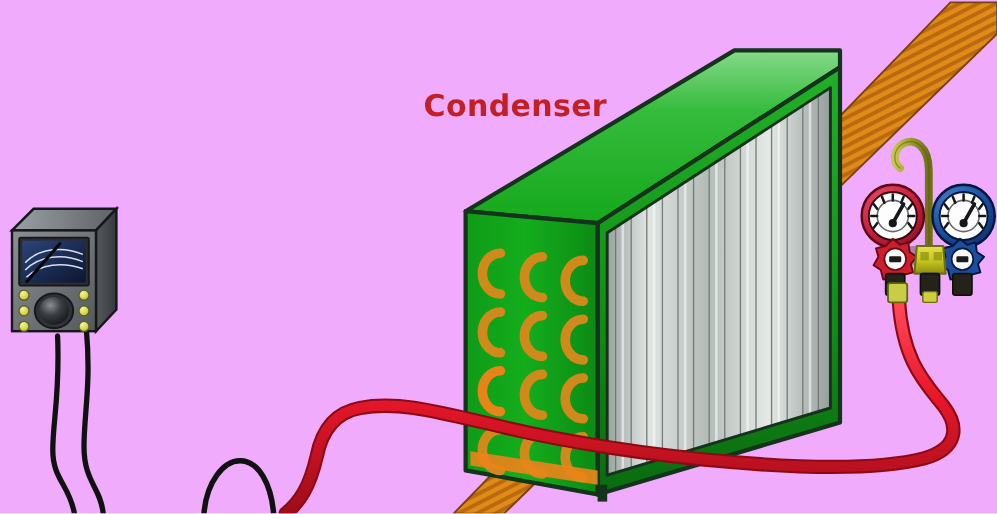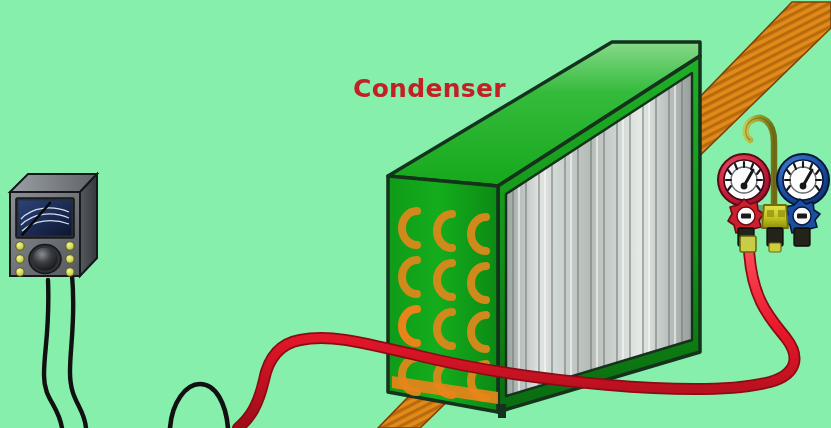--- a/index.html
+++ b/index.html
@@ -8,21 +8,21 @@
     padding: 0;
     background: #ffffff;
   }
   body {
     font-family: "Liberation Sans", sans-serif;
   }
   #stage {
     position: relative;
     width: 831px;
     height: 428px;
-    background: #86efac;
+    background: #f0abfc;
     overflow: hidden;
   }
   #scene {
     position: absolute;
     inset: 0;
     width: 831px;
     height: 428px;
   }
   .label-condenser {
     position: absolute;

